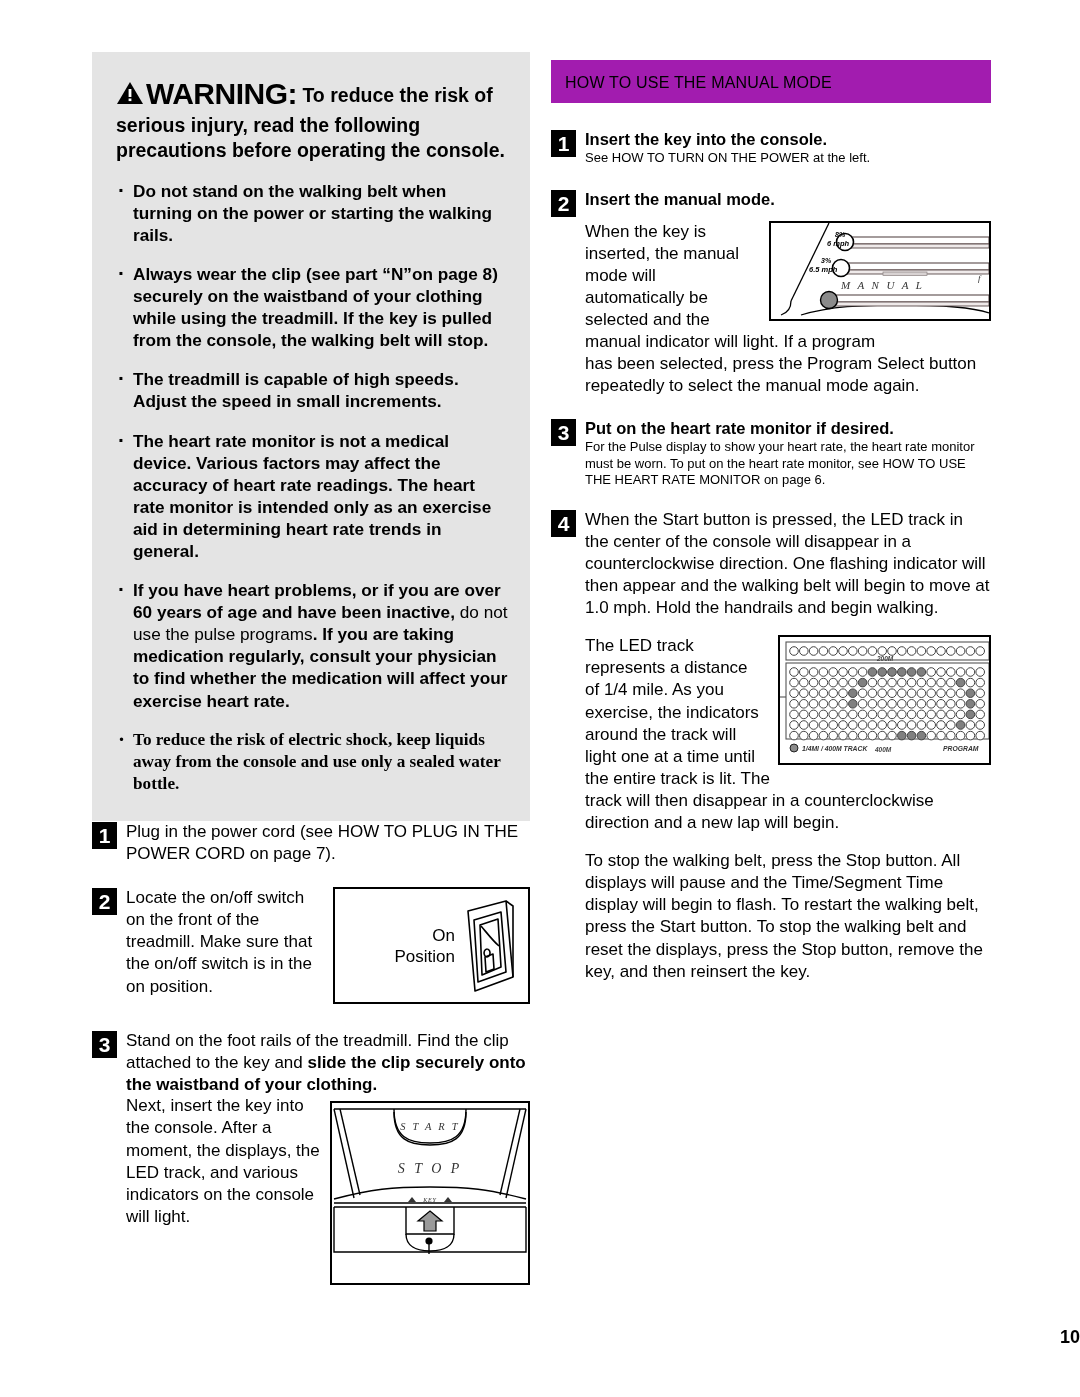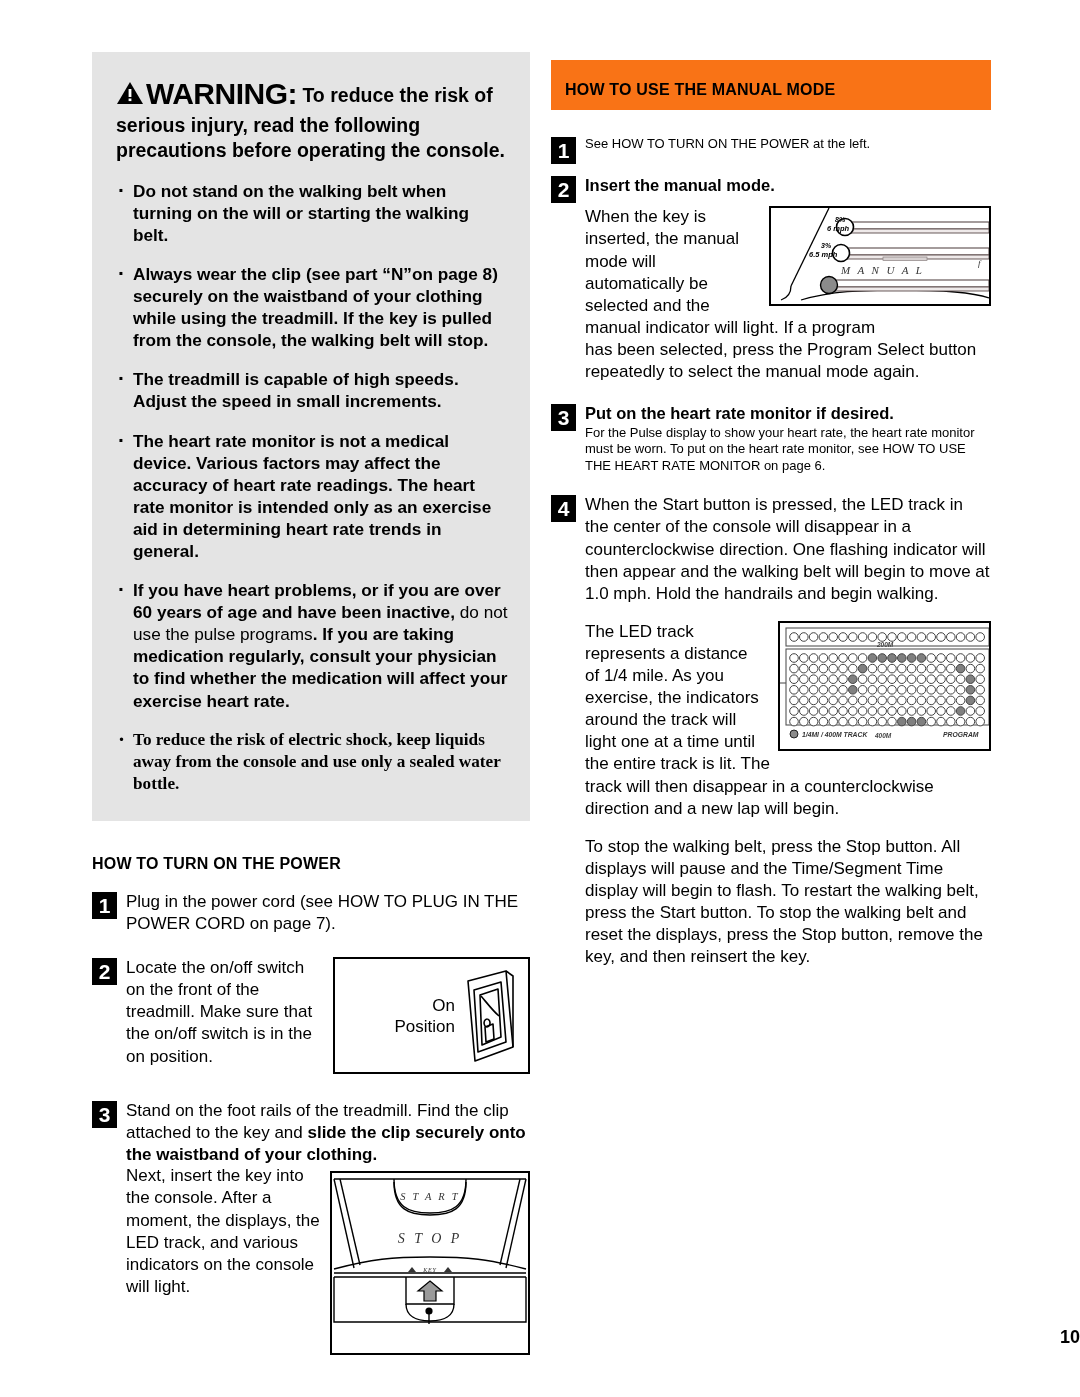--- a/index.html
+++ b/index.html
@@ -51,22 +51,22 @@
     font-size:21px; font-weight:bold;
   }
   .reg { font-weight:normal; }
 
   
   .sec-head-plain {
     font-size:16px; font-weight:bold; letter-spacing:0.2px;
     margin:34px 0 18px 0;
   }
   .sec-head-band {
-    background:#f97316; font-size:16px; font-weight:bold;
-    letter-spacing:0.2px; padding:21px 0 11px 14px;
+    background:#a21caf; font-size:16px; font-weight:normal;
+    letter-spacing:0.2px; padding:14px 0 11px 14px;
     width:440px;
   }
 
   
   .step { position:relative; margin-bottom:14px; }
   .numbox {
     position:absolute; left:0; top:1px;
     width:25px; height:27px; background:#000; color:#fff;
     font-size:21px; font-weight:bold; line-height:27px;
     text-align:center; font-family:"Liberation Sans", sans-serif;
@@ -122,30 +122,29 @@
           <svg width="28" height="24" viewBox="0 0 28 24">
             <polygon points="14,1 27,23 1,23" fill="#000"></polygon>
             <rect x="12.6" y="8" width="2.8" height="8" fill="#fff"></rect>
             <rect x="12.6" y="17.5" width="2.8" height="2.6" fill="#fff"></rect>
           </svg>
         </span><span class="big">WARNING:</span>
         <span>To reduce the risk of serious injury, read the following precautions before operating the console.</span>
       </div>
 
       <ul class="warn-list">
-        <li><span>Do not stand on the walking belt when turning on the will or starting the walking belt.</span></li>
+        <li><span>Do not stand on the walking belt when turning on the power or starting the walking rails.</span></li>
         <li><span>Always wear the clip (see part “N”on page 8) securely on the waistband of your clothing while using the treadmill. If the key is pulled from the console, the walking belt will stop.</span></li>
         <li><span>The treadmill is capable of high speeds. Adjust the speed in small increments.</span></li>
         <li><span>The heart rate monitor is not a medical device. Various factors may affect the accuracy of heart rate readings. The heart rate monitor is intended only as an exercise aid in determining heart rate trends in general.</span></li>
         <li><span>If you have heart problems, or if you are over 60 years of age and have been inactive,</span> <span class="reg">do not use the pulse programs</span><span>. If you are taking medication regularly, consult your physician to find whether the medication will affect your exercise heart rate.</span></li>
         <li><span>To reduce the risk of electric shock, keep liquids away from the console and use only a sealed water bottle.</span></li>
       </ul>
     </div>
 
-    <div class="sec-head-plain">HOW TO TURN ON THE POWER</div>
 
     <div class="step">
       <div class="numbox">1</div>
       <div class="step-body">Plug in the power cord (see HOW TO PLUG IN THE POWER CORD on page 7).</div>
     </div>
 
     <div class="step" style="margin-top:22px;">
       <div class="numbox">2</div>
 
       <div class="fig fig-float-r switch-fig">
@@ -213,20 +212,21 @@
       </div>
     </div>
   </div>
 
   <div class="col-right">
 
     <div class="sec-head-band">HOW TO USE THE MANUAL MODE</div>
 
     <div class="step" style="margin-top:26px;">
       <div class="numbox">1</div>
+      <div class="step-body b">Insert the key into the console.</div>
       <div class="step-body sub">See HOW TO TURN ON THE POWER at the left.</div>
     </div>
 
     <div class="step" style="margin-top:22px;">
       <div class="numbox">2</div>
       <div class="step-body b">Insert the manual mode.</div>
 
       <div style="padding-left:34px; margin-top:10px;">
         <div class="fig fig-float-r manual-fig" style="margin-left:12px;">
           <svg width="218" height="96" viewBox="0 0 218 96">

